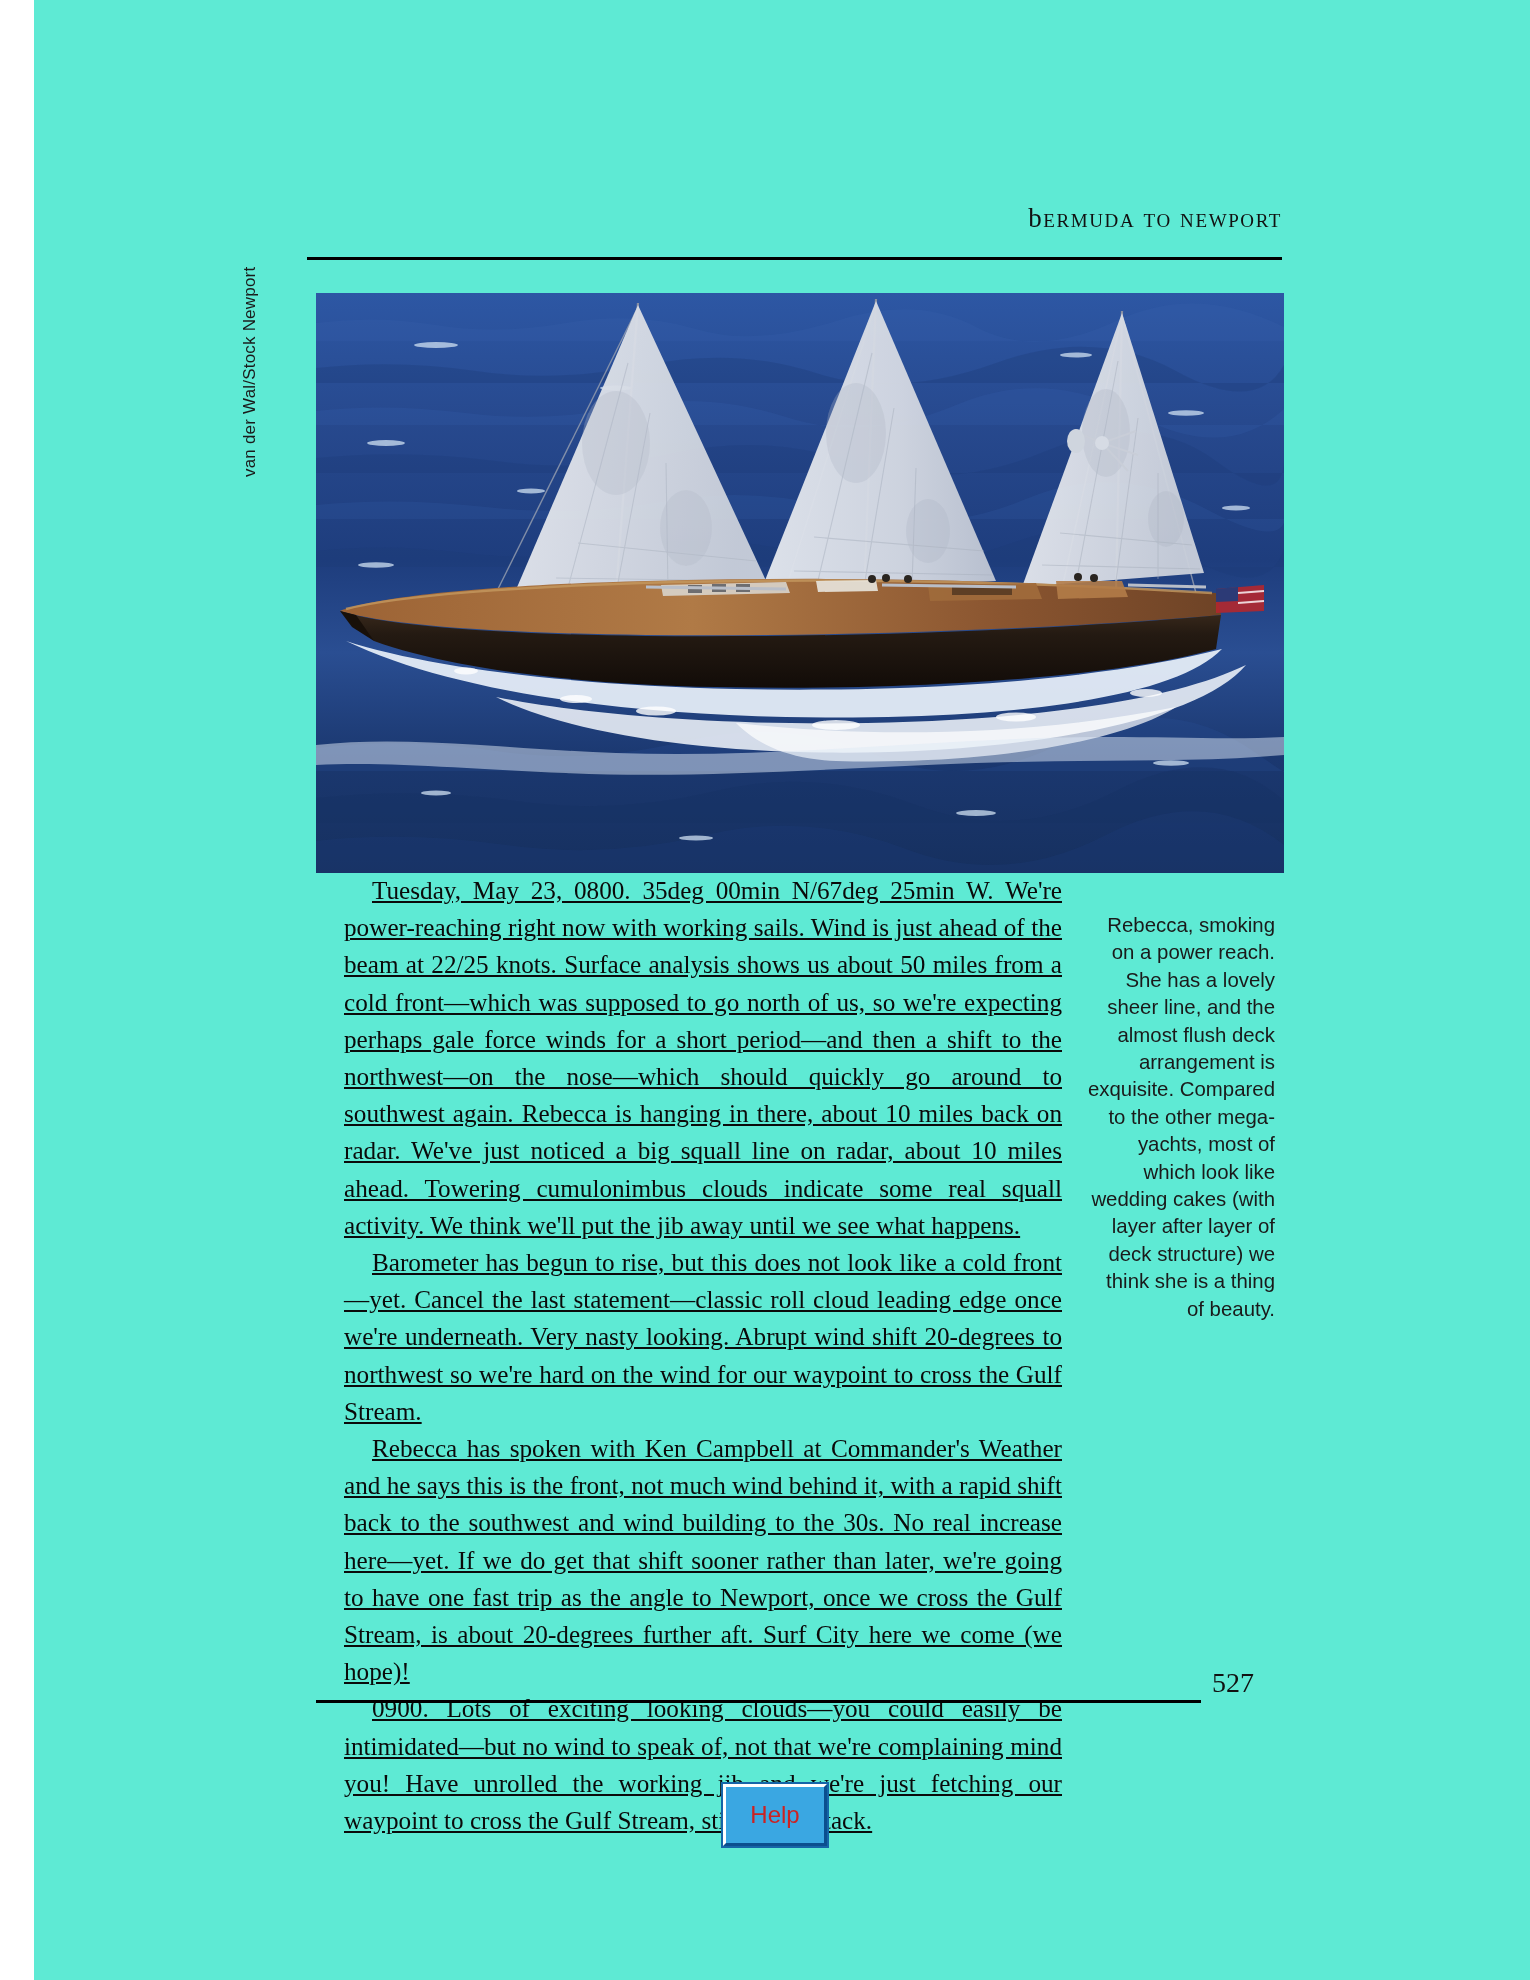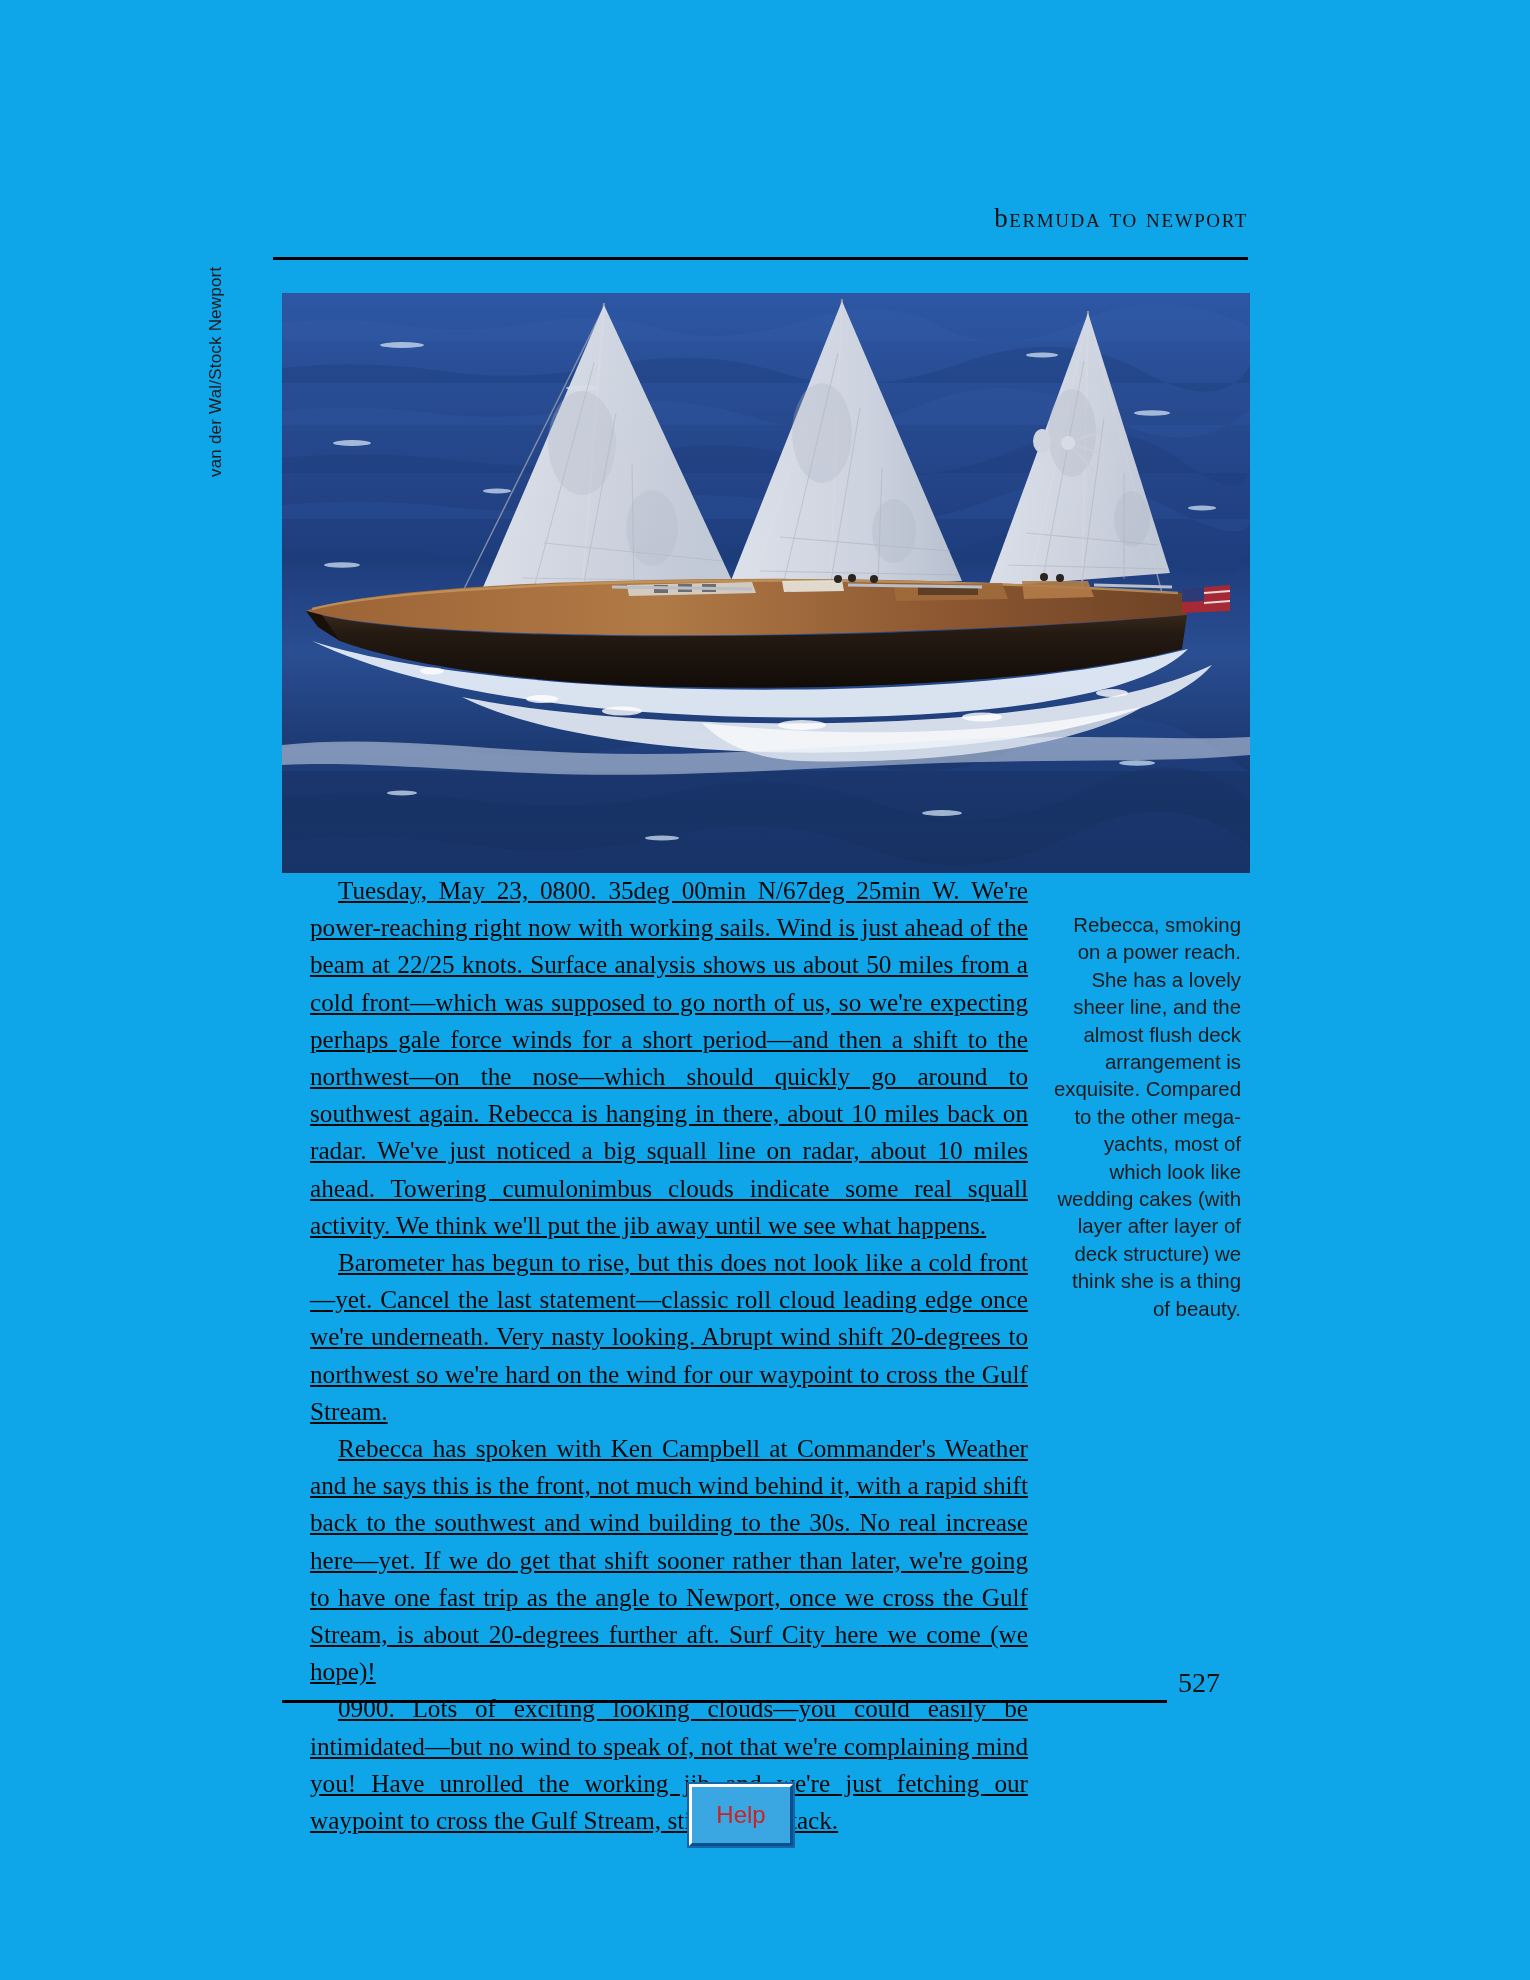--- a/index.html
+++ b/index.html
@@ -11,21 +11,22 @@
     width: 1530px;
     height: 1980px;
     position: relative;
     font-family: "Liberation Serif", "DejaVu Serif", serif;
     overflow: hidden;
   }
 
   .page {
     position: absolute;
     inset: 0;
-    background: #0ea5e9;
+    background: #5eead4;
+    margin-left: 34px;
   }
 
   
   .running-head {
     position: absolute;
     left: 280px;
     top: 203px;
     width: 968px;
     text-align: right;
     font-family: "Liberation Serif", "DejaVu Serif", serif;

